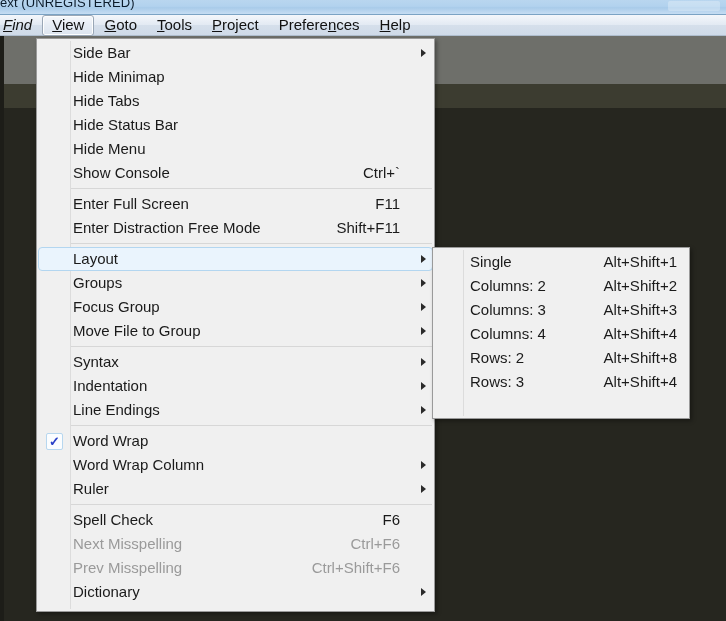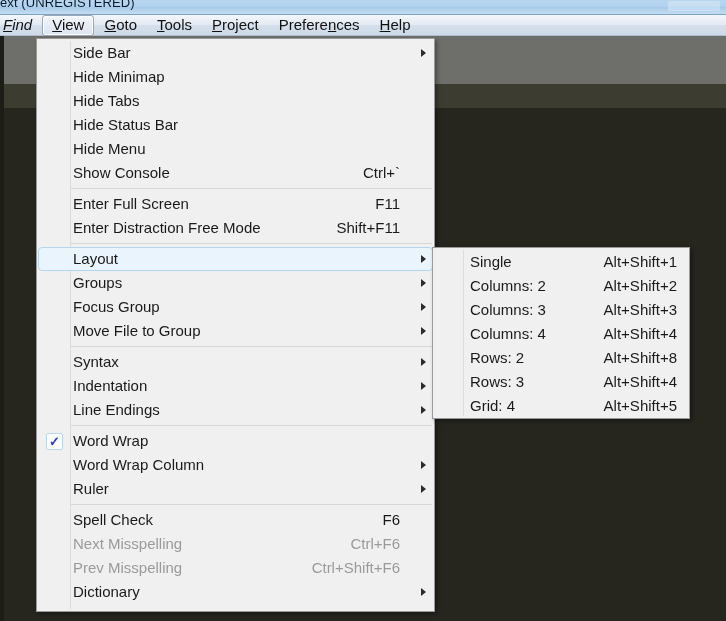--- a/index.html
+++ b/index.html
@@ -431,21 +431,16 @@
         <div class="menu-item">
           <div class="icon-cell"></div>
           <div class="label">Rows: 2</div>
           <div class="shortcut">Alt+Shift+8</div>
         </div>
         <div class="menu-item">
           <div class="icon-cell"></div>
           <div class="label">Rows: 3</div>
           <div class="shortcut">Alt+Shift+4</div>
         </div>
-        <div class="menu-item">
-          <div class="icon-cell"></div>
-          <div class="label">Grid: 4</div>
-          <div class="shortcut">Alt+Shift+5</div>
-        </div>
       </div>
   </div>
 
 </div>
 
 </body></html>

